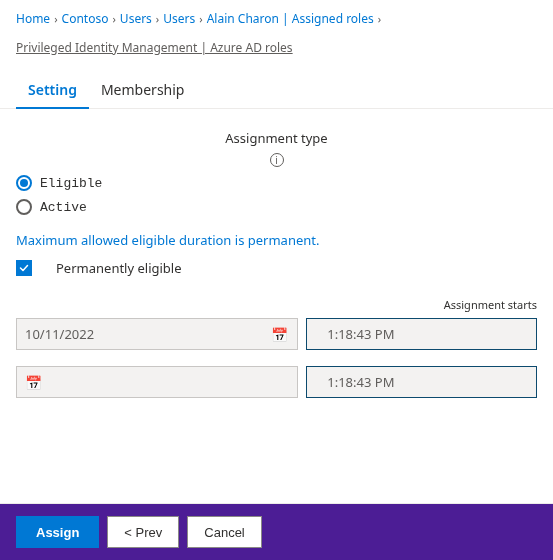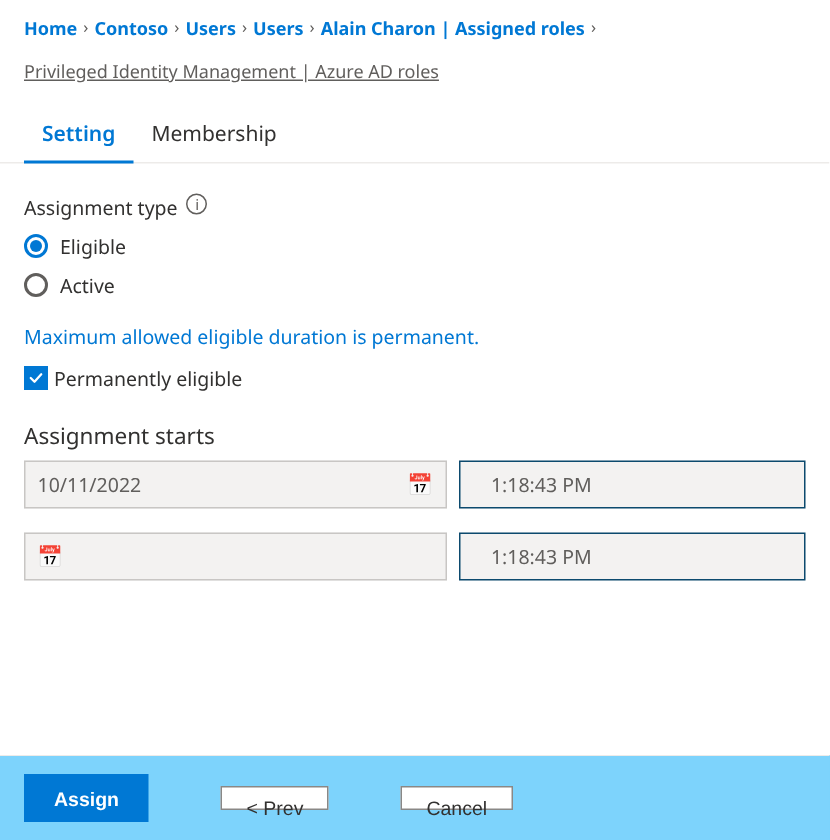--- a/index.html
+++ b/index.html
@@ -21,21 +21,20 @@
       flex-wrap: wrap;
     }
     .breadcrumb span {
       color: #605e5c;
       font-size: 11px;
     }
     .breadcrumb a {
       color: #0078d4;
       text-decoration: none;
       font-size: 12px;
-      font-weight: bold;
     }
     .page-header {
       padding: 4px 16px 8px;
     }
     .page-title {
       font-size: 20px;
       font-weight: 600;
       color: #323130;
       display: flex;
       align-items: center;
@@ -74,41 +73,43 @@
       font-weight: 600;
     }
     .content {
       padding: 20px 16px;
     }
     .field-label {
       font-size: 13px;
       color: #323130;
       margin-bottom: 8px;
       display: flex;
-      align-items: flex-start;
+      align-items: center;
       gap: 6px;
+      flex-direction: column;
     }
     .info-icon {
       width: 14px;
       height: 14px;
       border-radius: 50%;
       border: 1px solid #605e5c;
       display: inline-flex;
       align-items: center;
       justify-content: center;
       font-size: 10px;
       color: #605e5c;
       cursor: help;
       flex-shrink: 0;
     }
     .radio-group {
       display: flex;
       flex-direction: column;
       gap: 8px;
       margin-bottom: 16px;
+      font-family: Liberation Mono, monospace;
     }
     .radio-item {
       display: flex;
       align-items: center;
       gap: 8px;
       cursor: pointer;
     }
     .radio-input {
       width: 16px;
       height: 16px;
@@ -134,21 +135,21 @@
       color: #323130;
     }
     .info-message {
       color: #0078d4;
       font-size: 13px;
       margin: 12px 0 10px;
     }
     .checkbox-row {
       display: flex;
       align-items: center;
-      gap: 4px;
+      gap: 24px;
       margin-bottom: 20px;
     }
     .checkbox-box {
       width: 16px;
       height: 16px;
       background: #0078d4;
       border: 1px solid #0078d4;
       display: flex;
       align-items: center;
       justify-content: center;
@@ -160,23 +161,24 @@
       height: 10px;
     }
     .checkbox-label {
       font-size: 13px;
       color: #323130;
     }
     .date-section {
       margin-bottom: 16px;
     }
     .date-label {
-      font-size: 15px;
+      font-size: 11px;
       color: #323130;
       margin-bottom: 6px;
+      text-align: right;
     }
     .date-row {
       display: flex;
       gap: 8px;
       text-align: center;
     }
     .date-input {
       display: flex;
       align-items: center;
       border: 1px solid #c8c6c4;
@@ -203,21 +205,21 @@
       display: flex;
       align-items: center;
     }
     .footer {
       position: fixed;
       bottom: 0;
       left: 0;
       width: 553px;
       padding: 12px 16px;
       border-top: 1px solid #edebe9;
-      background: #7dd3fc;
+      background: #4c1d95;
       display: flex;
       gap: 8px;
       align-items: center;
     }
     .btn-assign {
       background: #0078d4;
       color: #fff;
       border: none;
       padding: 6px 20px;
       font-size: 13px;
@@ -225,22 +227,21 @@
       cursor: pointer;
       height: 32px;
     }
     .btn-secondary {
       background: #fff;
       color: #323130;
       border: 1px solid #8a8886;
       padding: 6px 16px;
       font-size: 13px;
       cursor: pointer;
-      height: 16px;
-      margin-left: 40px;
+      height: 32px;
     }
   </style>
 </head>
 <body>
 
 <nav class="breadcrumb">
   <a href="#">Home</a>
   <span>›</span>
   <a href="#">Contoso</a>
   <span>›</span>

